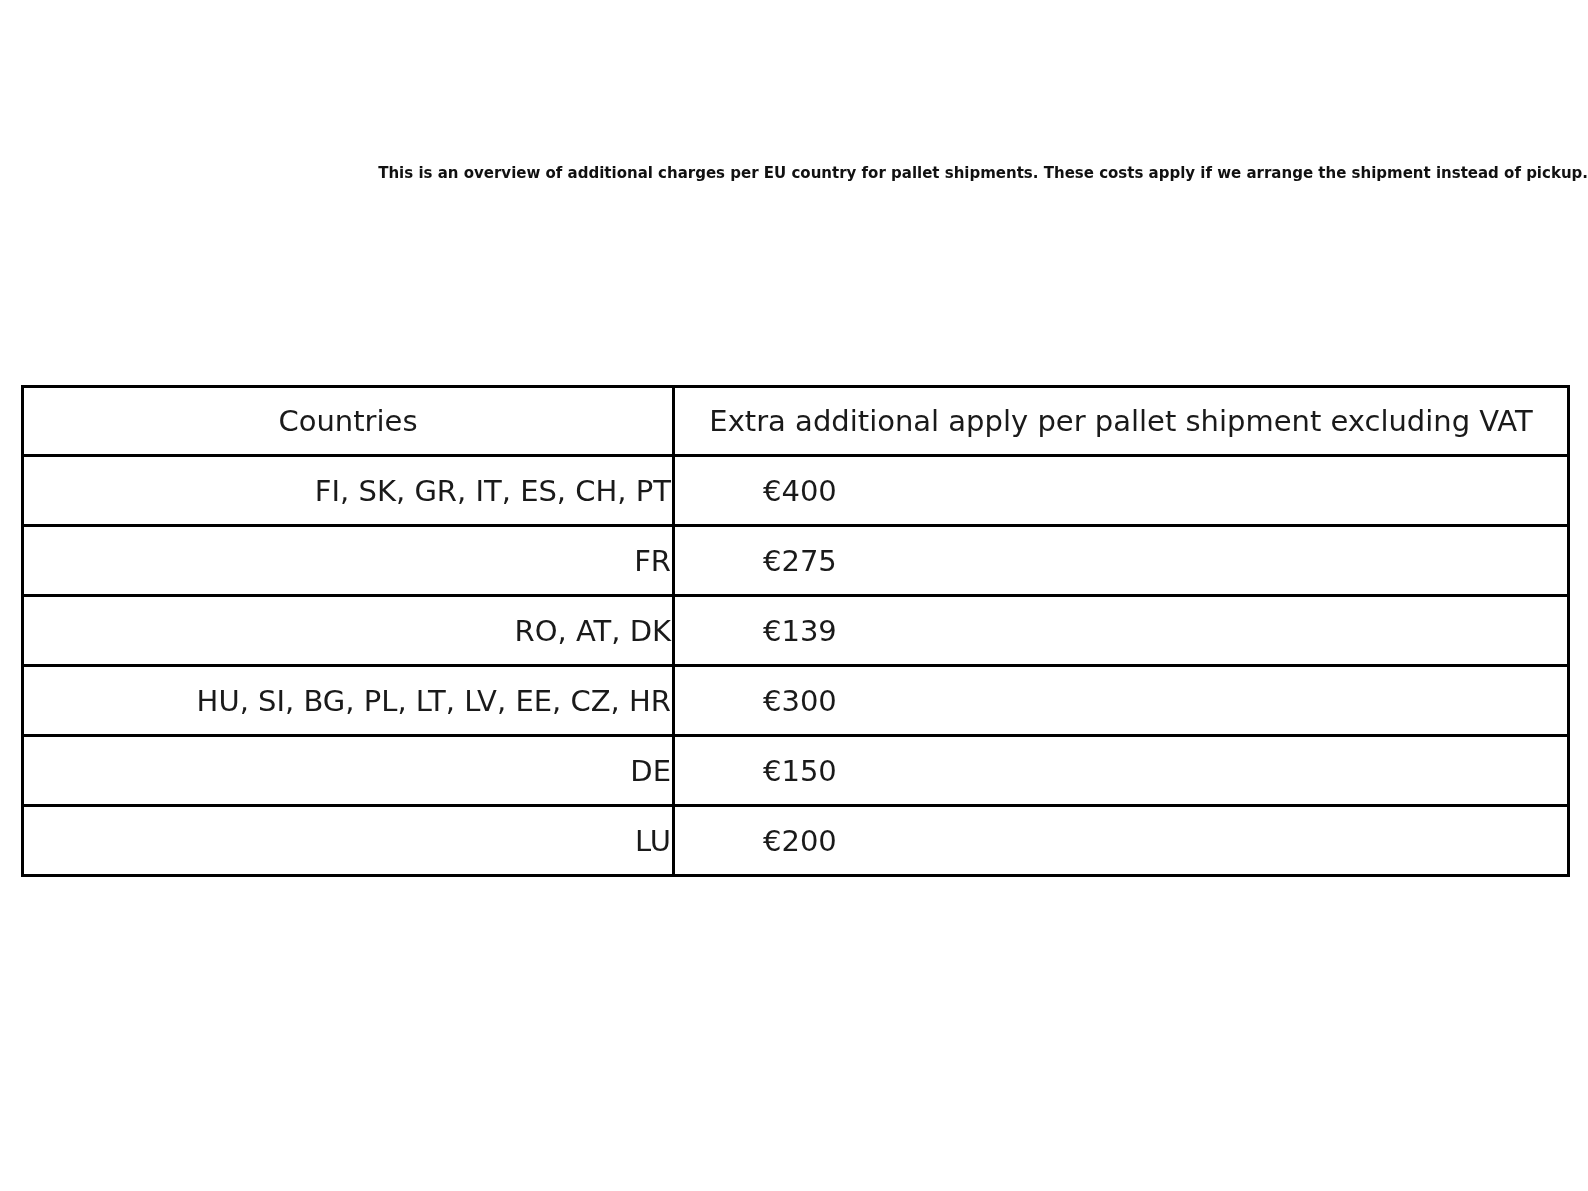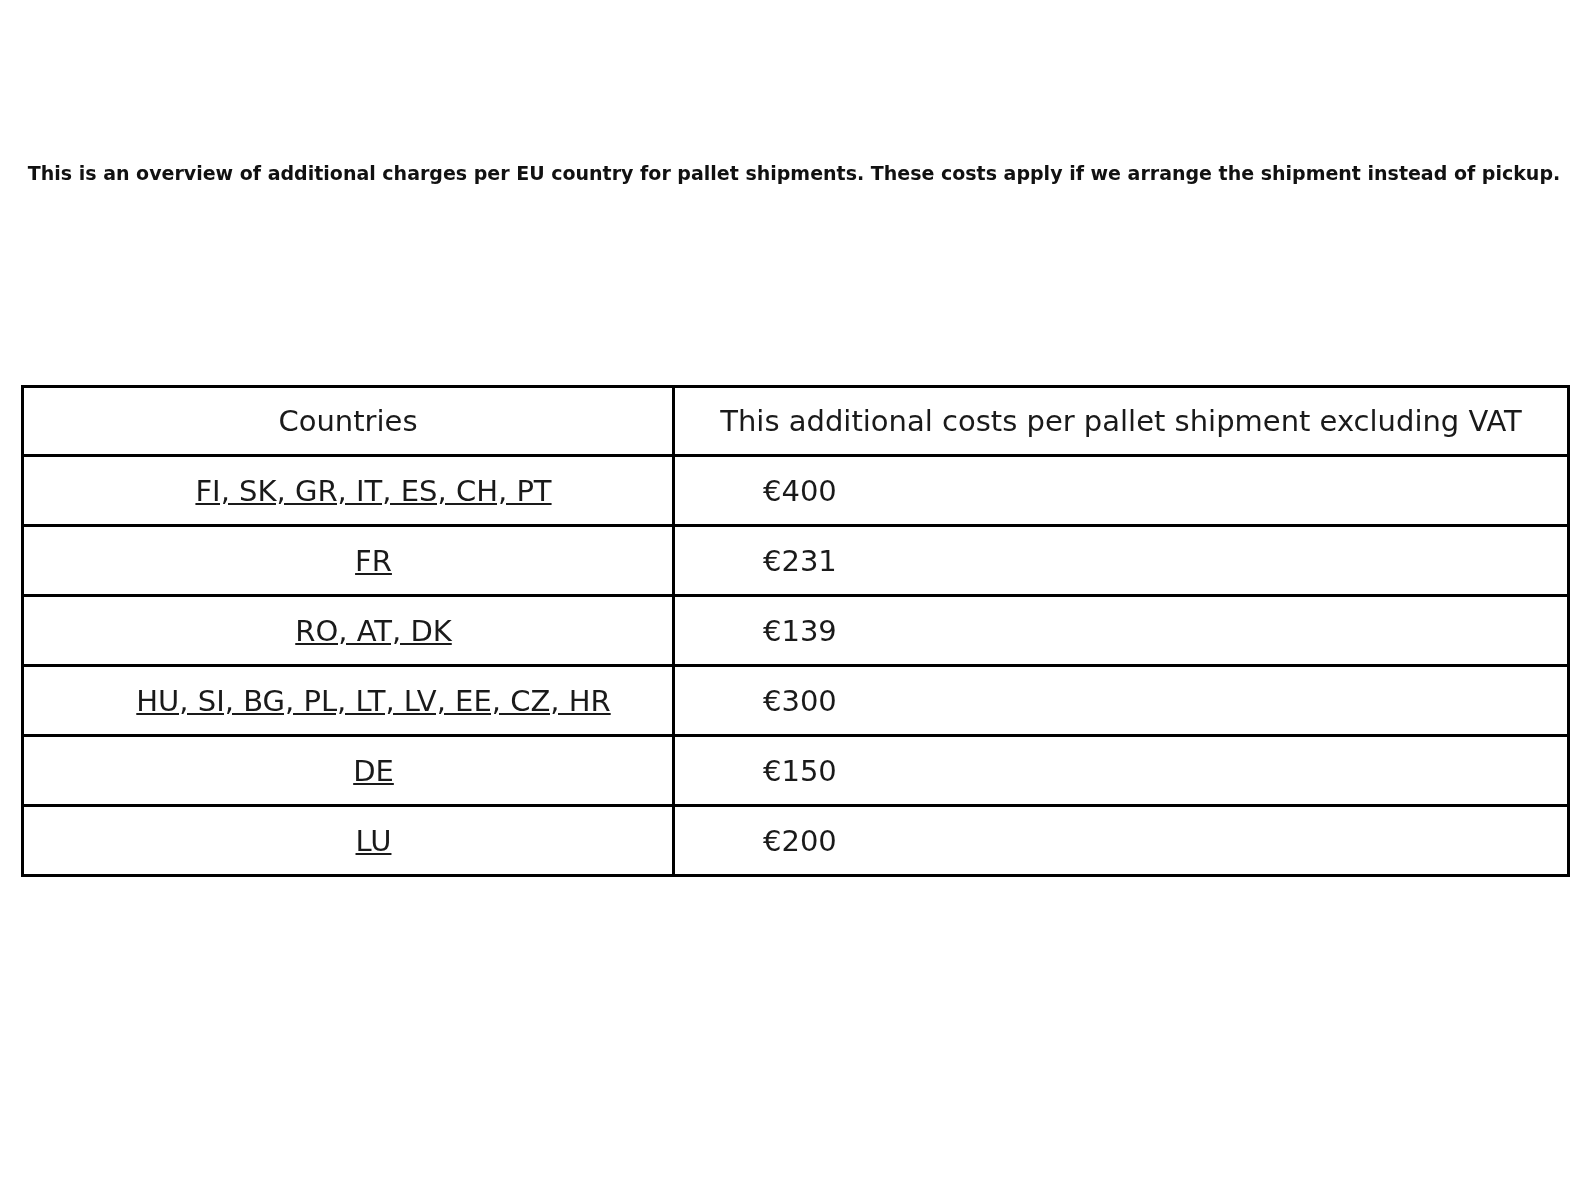--- a/index.html
+++ b/index.html
@@ -13,22 +13,22 @@
     position: relative;
     font-family: "DejaVu Sans", sans-serif;
     color: #1a1a1a;
     overflow: hidden;
   }
   .page-title {
     position: absolute;
     top: 161px;
     left: 0;
     width: 1588px;
-    text-align: center;
-    font-size: 19px;
+    text-align: right;
+    font-size: 15px;
     font-weight: bold;
     color: #111111;
     line-height: 24px;
   }
   table.charges-table {
     position: absolute;
     left: 21px;
     top: 385px;
     width: 1546px;
     border-collapse: collapse;
@@ -47,53 +47,52 @@
   }
   col.col-countries { width: 651px; }
   col.col-costs    { width: 895px; }
   tr.header-row    { height: 68px; }
   tr.data-row      { height: 70px; }
   th.header-cell {
     text-align: center;
     padding: 16px 6px;
   }
   td.countries-cell {
-    text-align: center;
+    text-align: right;
     padding-left: 52px;
-    text-decoration: underline;
   }
   td.cost-cell {
     text-align: left;
     padding-left: 88px;
   }
 </style>
 </head>
 <body>
 
 <div class="page-title">This is an overview of additional charges per EU country for pallet shipments. These costs apply if we arrange the shipment instead of pickup.</div>
 
 <table class="charges-table">
   <colgroup>
     <col class="col-countries">
     <col class="col-costs">
   </colgroup>
   <thead>
     <tr class="header-row">
       <th class="header-cell">Countries</th>
-      <th class="header-cell">This additional costs per pallet shipment excluding VAT</th>
+      <th class="header-cell">Extra additional apply per pallet shipment excluding VAT</th>
     </tr>
   </thead>
   <tbody>
     <tr class="data-row">
       <td class="countries-cell">FI, SK, GR, IT, ES, CH, PT</td>
       <td class="cost-cell">€400</td>
     </tr>
     <tr class="data-row">
       <td class="countries-cell">FR</td>
-      <td class="cost-cell">€231</td>
+      <td class="cost-cell">€275</td>
     </tr>
     <tr class="data-row">
       <td class="countries-cell">RO, AT, DK</td>
       <td class="cost-cell">€139</td>
     </tr>
     <tr class="data-row">
       <td class="countries-cell">HU, SI, BG, PL, LT, LV, EE, CZ, HR</td>
       <td class="cost-cell">€300</td>
     </tr>
     <tr class="data-row">

